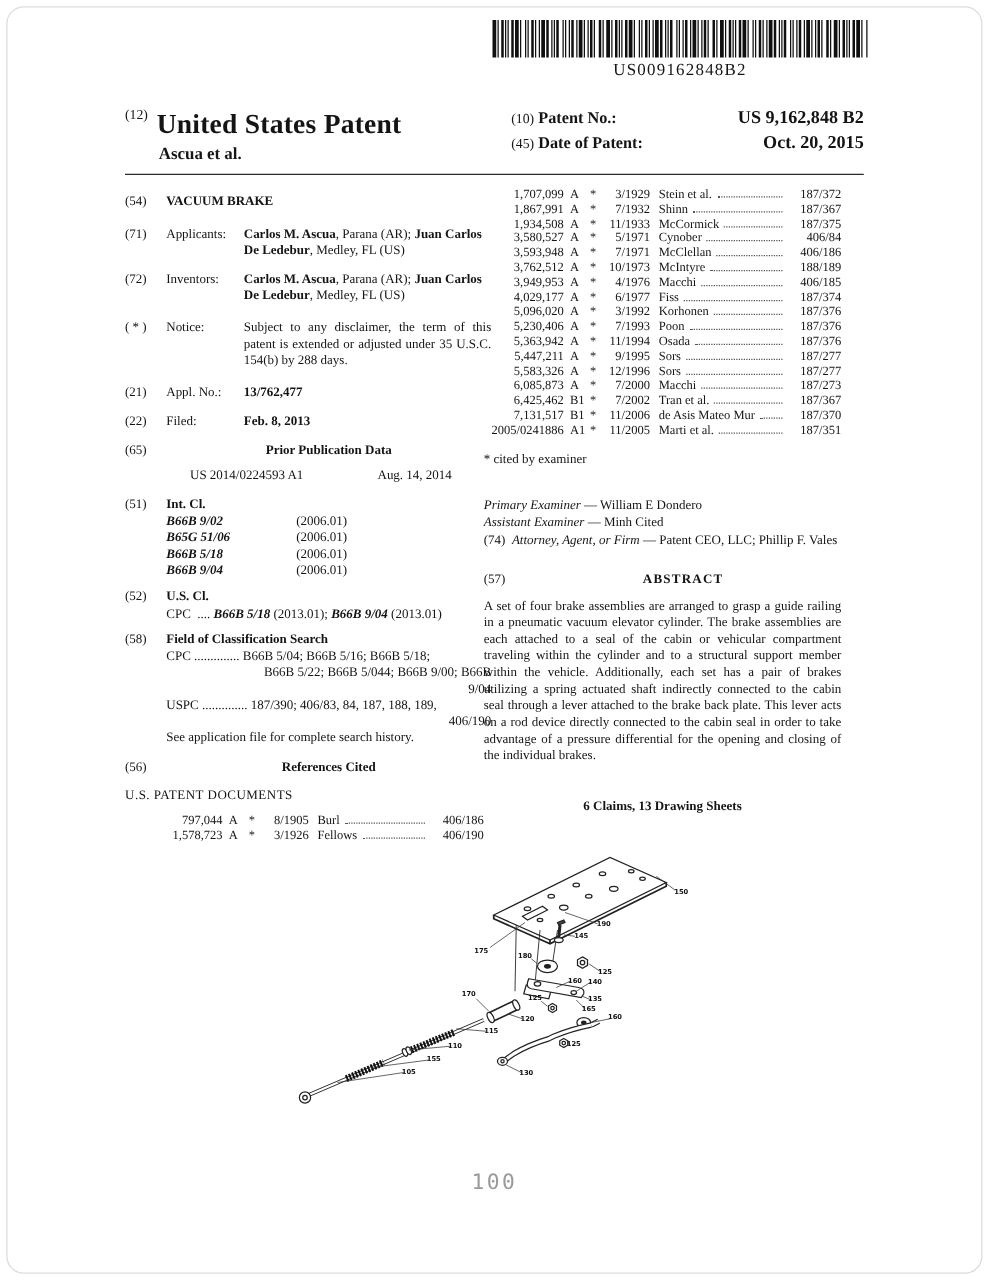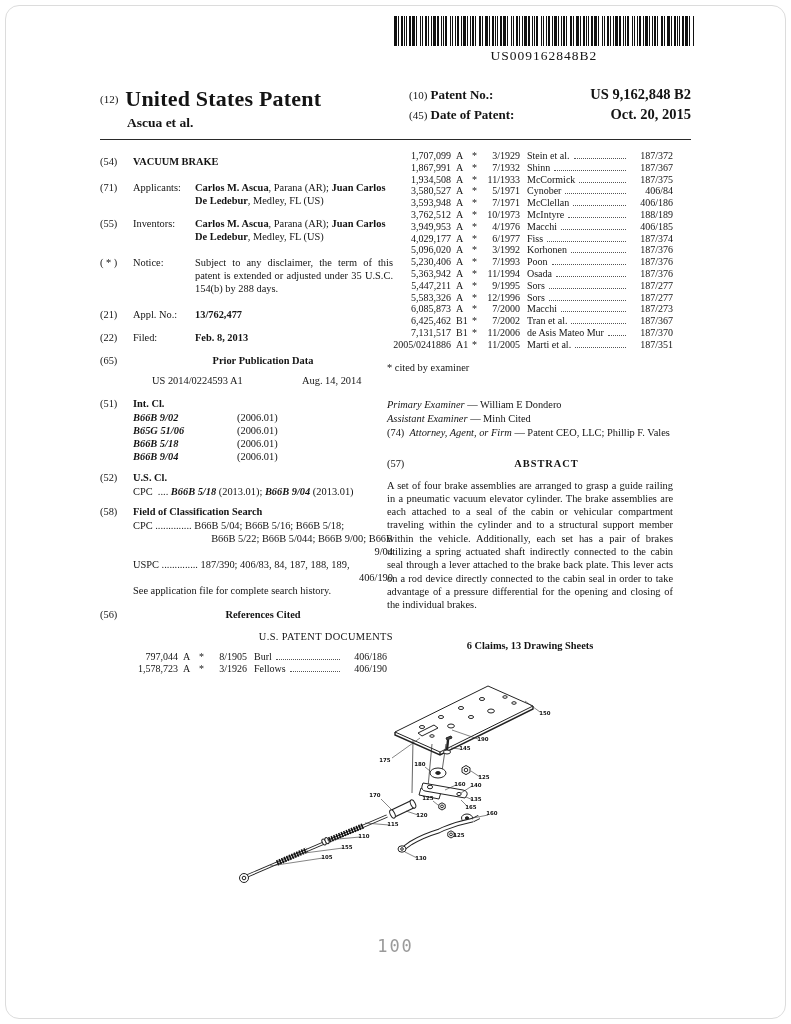--- a/index.html
+++ b/index.html
@@ -8,21 +8,21 @@
   .frame { position:absolute; inset:5px; border:1px solid #dcdcdc; border-radius:14px; }
 
   
   .barcode-wrap { position:absolute; left:388px; top:16px; width:312px; text-align:center; }
   .bars { display:flex; align-items:stretch; height:30px; justify-content:center; }
   .bars div { background:#101010; }
   .bc-text { font-size:13.5px; letter-spacing:1px; margin-top:2px; }
 
   
   .header { position:absolute; left:100px; top:86px; width:591px; display:flex; justify-content:space-between; }
-  .h-title-row { display:flex; align-items:center; gap:7px; }
+  .h-title-row { display:flex; align-items:flex-start; gap:7px; }
   .h-tag { font-size:11px; }
   .h-title { font-size:22px; font-weight:bold; letter-spacing:.2px; }
   .h-inventors { font-size:13.5px; font-weight:bold; margin:3px 0 0 27px; }
   .h-right { width:282px; }
   .h-row { display:flex; justify-content:space-between; align-items:baseline; margin-bottom:3px; }
   .h-label { font-size:13px; font-weight:bold; }
   .h-label .h-tag { font-weight:normal; }
   .h-val { font-size:14.5px; font-weight:bold; }
   .rule { position:absolute; left:100px; top:139px; width:591px; border:none; border-top:1.7px solid #2a2a2a; margin:0; }
 
@@ -33,21 +33,21 @@
 
   .sec { display:flex; margin-bottom:10px; }
   .tag { width:33px; flex:none; }
   .key { width:62px; flex:none; }
   .body { flex:1; min-width:0; }
   .b { font-weight:bold; }
   .i { font-style:italic; }
   .bi { font-weight:bold; font-style:italic; }
   .just { text-align:justify; }
   .center-h { flex:1; text-align:center; font-weight:bold; }
-  .subhead { text-align:right; margin:9px 0 8px; letter-spacing:.4px; }
+  .subhead { text-align:left; margin:9px 0 8px; letter-spacing:.4px; }
 
   .pubrow { display:flex; margin:7px 0 10px 52px; }
   .pubno { width:150px; }
 
   .intcl-row { display:flex; margin-left:33px; }
   .intcl-code { width:104px; font-weight:bold; font-style:italic; }
   .indent { margin-left:33px; }
   .fs-lines { margin-left:33px; }
   .ta-r { text-align:right; }
 
@@ -212,21 +212,21 @@
       <span class="b">VACUUM BRAKE</span>
     </div>
 
     <div class="sec">
       <span class="tag">(71)</span>
       <span class="key">Applicants:</span>
       <span class="body"><span class="b">Carlos M. Ascua</span><span>, Parana (AR); </span><span class="b">Juan Carlos De Ledebur</span><span>, Medley, FL (US)</span></span>
     </div>
 
     <div class="sec" style="margin-bottom:13px">
-      <span class="tag">(55)</span>
+      <span class="tag">(72)</span>
       <span class="key">Inventors:</span>
       <span class="body"><span class="b">Carlos M. Ascua</span><span>, Parana (AR); </span><span class="b">Juan Carlos De Ledebur</span><span>, Medley, FL (US)</span></span>
     </div>
 
     <div class="sec" style="margin-bottom:13px">
       <span class="tag">( * )</span>
       <span class="key">Notice:</span>
       <span class="body just">Subject to any disclaimer, the term of this patent is extended or adjusted under 35 U.S.C. 154(b) by 288 days.</span>
     </div>
 

